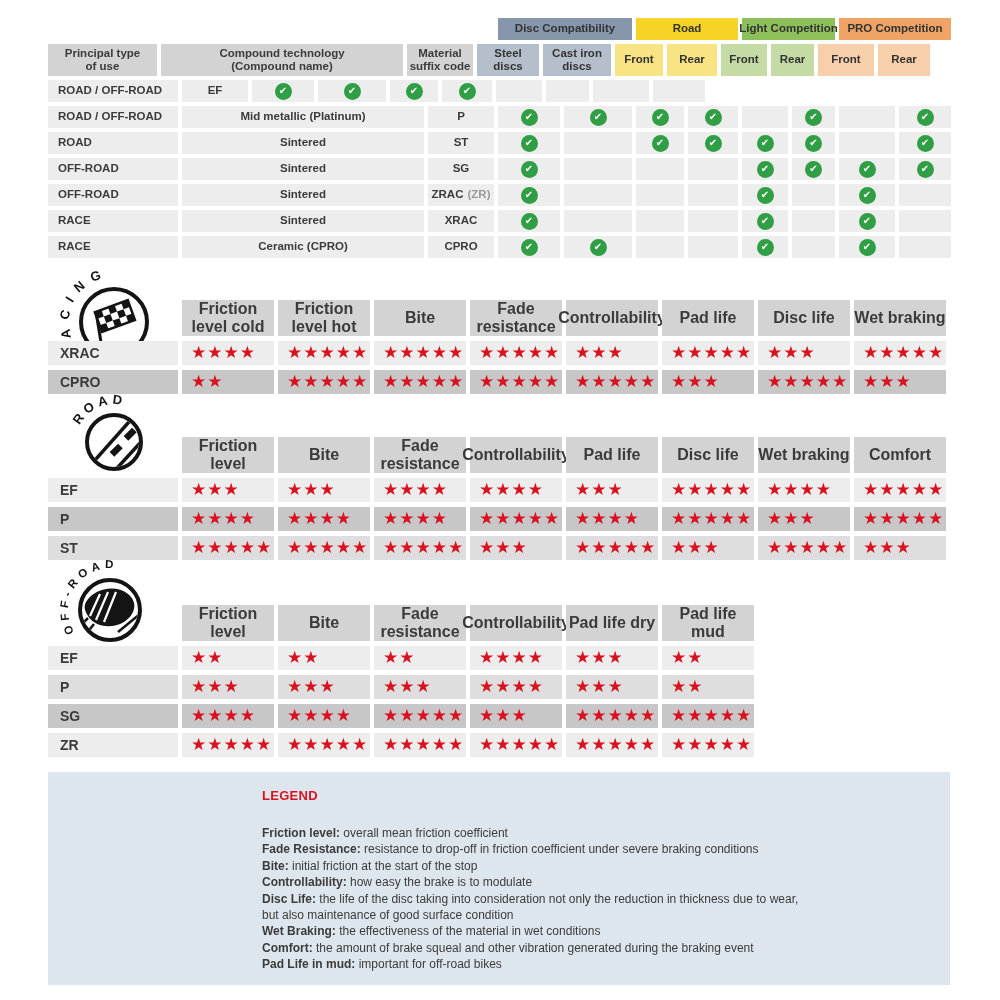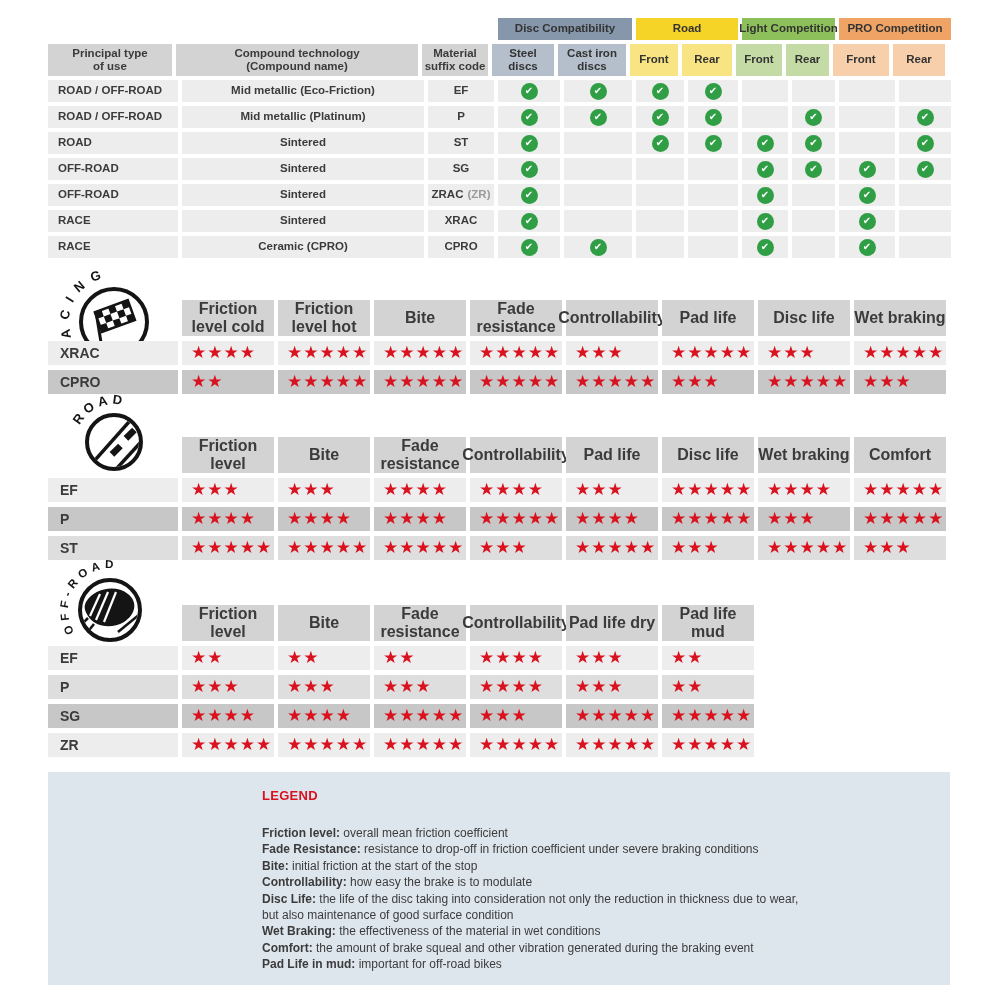--- a/index.html
+++ b/index.html
@@ -64,40 +64,39 @@
 
 <div id="compat" class="abs grid-col">
     <div class="row g-row">
       <div class="spacer" style="width: 446px;"></div>
       <div class="cell ghdr" style="width: 134px; background: rgb(134, 151, 171);">Disc Compatibility</div>
       <div class="cell ghdr" style="width: 102px; background: rgb(246, 211, 39);">Road</div>
       <div class="cell ghdr" style="width: 93px; background: rgb(141, 192, 90);">Light Competition</div>
       <div class="cell ghdr" style="width: 112px; background: rgb(239, 164, 102);">PRO Competition</div>
     </div>
     <div class="row s-row">
-      <div class="cell bhdr" style="width: 124px;">Principal type
+      <div class="cell bhdr" style="width: 109px;">Principal type
 of use</div>
       <div class="cell bhdr" style="width: 242px;">Compound technology
 (Compound name)</div>
       <div class="cell bhdr" style="width: 66px;">Material
 suffix code</div>
       <div class="cell shdr" style="width: 62px; background: rgb(180, 191, 203);">Steel
 discs</div>
       <div class="cell shdr" style="width: 68px; background: rgb(180, 191, 203);">Cast iron
 discs</div>
       <div class="cell shdr" style="width: 48px; background: rgb(249, 228, 131);">Front</div>
       <div class="cell shdr" style="width: 50px; background: rgb(249, 228, 131);">Rear</div>
       <div class="cell shdr" style="width: 46px; background: rgb(196, 219, 166);">Front</div>
       <div class="cell shdr" style="width: 43px; background: rgb(196, 219, 166);">Rear</div>
       <div class="cell shdr" style="width: 56px; background: rgb(247, 208, 171);">Front</div>
       <div class="cell shdr" style="width: 52px; background: rgb(247, 208, 171);">Rear</div>
     </div>
     <div class="row d-row">
       <div class="cell dcell lft" style="width: 130px;">ROAD / OFF-ROAD</div>
-      <div class="cell dcell" style="width: 242px;">Mid metallic (Eco-Friction)</div>
       <div class="cell dcell" style="width: 66px;"><span>EF</span></div>
       <div class="cell dcell" style="width: 62px;"><div class="check">✔</div></div>
       <div class="cell dcell" style="width: 68px;"><div class="check">✔</div></div>
       <div class="cell dcell" style="width: 48px;"><div class="check">✔</div></div>
       <div class="cell dcell" style="width: 50px;"><div class="check">✔</div></div>
       <div class="cell dcell" style="width: 46px;"></div>
       <div class="cell dcell" style="width: 43px;"></div>
       <div class="cell dcell" style="width: 56px;"></div>
       <div class="cell dcell" style="width: 52px;"></div>
     </div>

